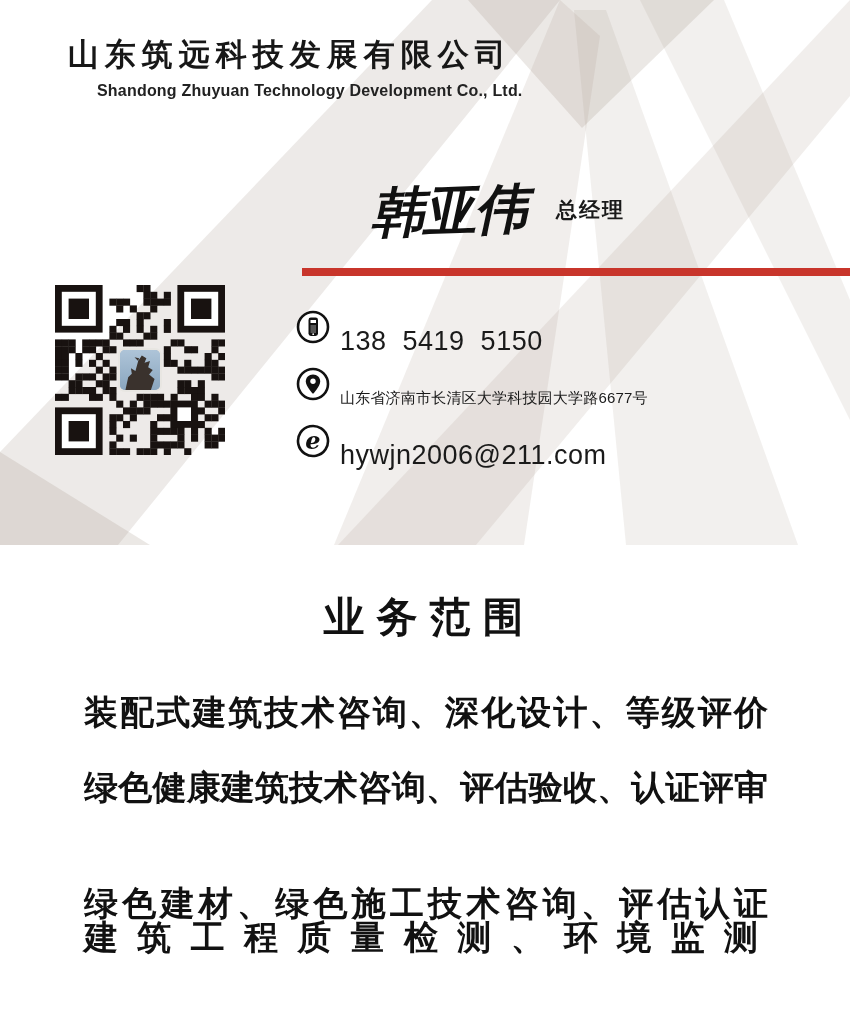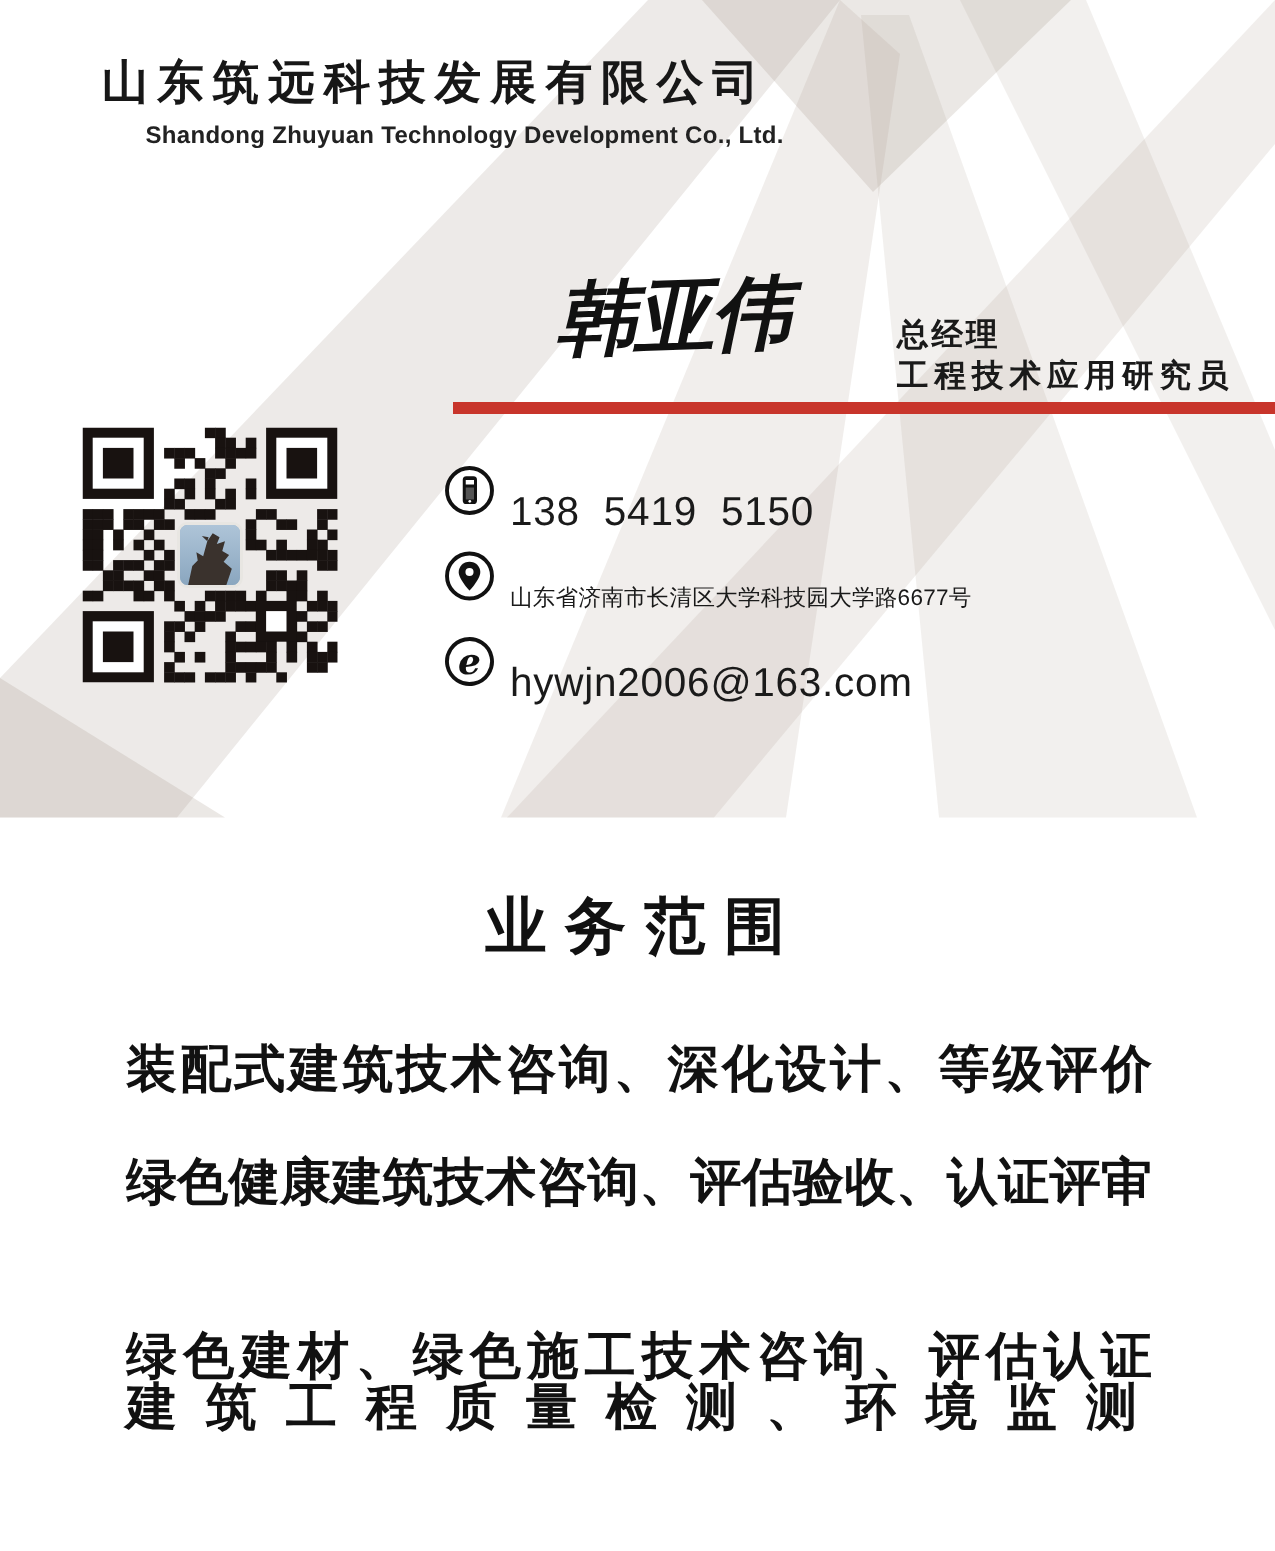--- a/index.html
+++ b/index.html
@@ -28,21 +28,21 @@
 
   
   .person-name{
     position:absolute;left:370px;top:178px;width:175px;
     font-family:"DejaVu Serif", serif;
     font-style:italic;font-weight:700;
     font-size:54px;line-height:64px;color:#111;
     transform:rotate(-2deg);
     white-space:nowrap;letter-spacing:-2px;
   }
-  .person-titles{position:absolute;left:556px;top:210px;margin-left:42px;}
+  .person-titles{position:absolute;left:556px;top:196px;}
   .person-title-1{font-size:21px;font-weight:700;letter-spacing:2px;line-height:27px;}
   .person-title-2{font-size:21px;font-weight:700;letter-spacing:4px;line-height:27px;}
 
   .red-line{
     position:absolute;left:302px;top:268px;width:548px;height:8px;
     background:#c8352b;
   }
 
   
   .qr-wrap{position:absolute;left:55px;top:285px;width:170px;height:170px;}
@@ -95,21 +95,20 @@
   </svg>
 
   <div class="company">
     <div class="company-cn">山东筑远科技发展有限公司</div>
     <div class="company-en">Shandong Zhuyuan Technology Development Co., Ltd.</div>
   </div>
 
   <div class="person-name">韩亚伟</div>
   <div class="person-titles">
     <div class="person-title-1">总经理</div>
-    <div class="person-title-2">工程技术应用研究员</div>
   </div>
 
   <div class="red-line"></div>
 
   <div class="qr-wrap">
     <svg id="qr" width="170" height="170" viewBox="0 0 170 170">
         <rect x="81.6" y="0" width="7.1" height="7.1" fill="#181210"></rect>
         <rect x="88.39999999999999" y="0" width="7.1" height="7.1" fill="#181210"></rect>
         <rect x="88.39999999999999" y="6.8" width="7.1" height="7.1" fill="#181210"></rect>
         <rect x="95.2" y="6.8" width="7.1" height="7.1" fill="#181210"></rect>
@@ -343,21 +342,21 @@
         <path d="M17 7.5 C12.8 7.5 9.8 10.7 9.8 14.4 C9.8 19.3 17 26.8 17 26.8 C17 26.8 24.2 19.3 24.2 14.4 C24.2 10.7 21.2 7.5 17 7.5 Z" fill="#111"></path>
         <circle cx="17" cy="14.3" r="2.7" fill="#fff"></circle>
       </svg>
       <div class="c-text address">山东省济南市长清区大学科技园大学路6677号</div>
     </div>
     <div class="contact-row">
       <svg class="c-icon" viewBox="0 0 34 34">
         <circle cx="17" cy="17" r="15" fill="none" stroke="#111" stroke-width="2.6" transform="rotate(-12 17 17)"></circle>
         <text x="17" y="25" text-anchor="middle" font-family="DejaVu Serif, serif" font-size="24" font-weight="bold" font-style="italic" fill="#111">e</text>
       </svg>
-      <div class="c-text">hywjn2006@163.com</div>
+      <div class="c-text">hywjn2006@211.com</div>
     </div>
   </div>
 
   <div class="biz-heading">业务范围</div>
   <div class="biz-line biz-line-0">装配式建筑技术咨询、深化设计、等级评价</div>
   <div class="biz-line biz-line-1">绿色健康建筑技术咨询、评估验收、认证评审</div>
   <div class="biz-line biz-line-2">绿色建材、绿色施工技术咨询、评估认证</div>
   <div class="biz-line biz-line-3">建筑工程质量检测、环境监测</div>
 
 </div>

